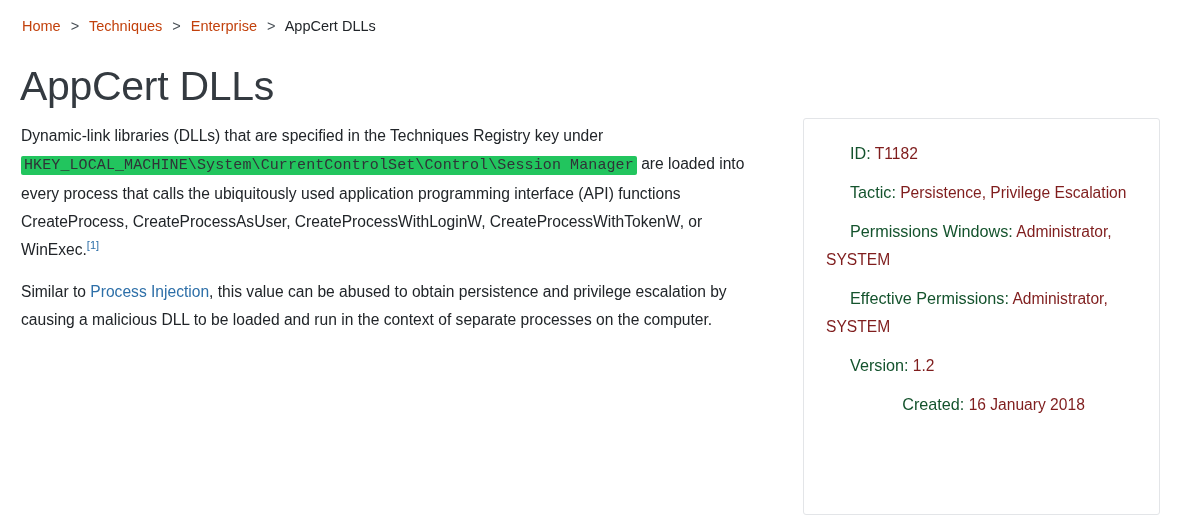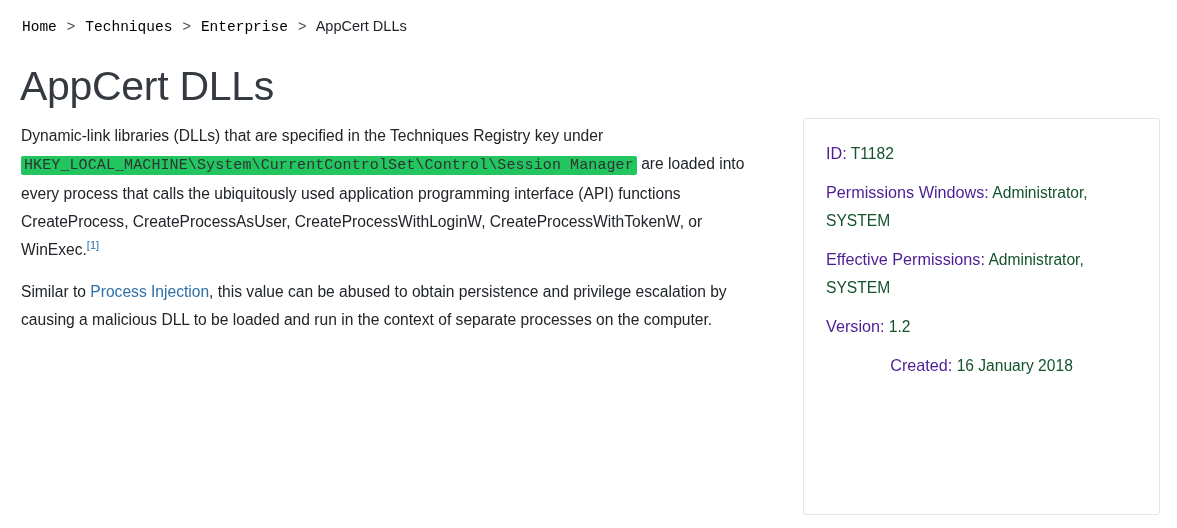--- a/index.html
+++ b/index.html
@@ -25,23 +25,22 @@
   .breadcrumb {
     position: absolute;
     left: 22px;
     top: 17px;
     font-size: 14.5px;
     line-height: 18px;
     color: #495057;
     white-space: nowrap;
   }
   .breadcrumb a {
-    color: #000000;
+    color: #c2410c;
     text-decoration: none;
-    font-family: Liberation Mono, monospace;
   }
   .breadcrumb .sep {
     color: #495057;
     margin: 0 6px;
   }
   .breadcrumb .current { color: #212529; }
 
   
   .page-title {
     position: absolute;
@@ -106,25 +105,26 @@
     padding: 20px 22px 18px 22px;
   }
   .info-row {
     font-size: 15.6px;
     line-height: 28px;
     color: #495057;
     margin-bottom: 10px;
   }
   .info-row:last-child { margin-bottom: 0; text-align: center; }
   .info-row .label {
-    color: #4c1d95;
+    color: #14532d;
     font-weight: 400;
     font-size: 16.2px;
+    margin-left: 24px;
   }
-  .info-row .value { color: #14532d; }
+  .info-row .value { color: #7f1d1d; }
 </style>
 </head>
 <body>
 
 <div class="page">
 
   <nav class="breadcrumb">
     <a href="#">Home</a>
     <span class="sep">&gt;</span>
     <a href="#">Techniques</a>
@@ -147,20 +147,24 @@
       <a class="inline-link" href="#">Process Injection</a><span>, this value can be abused to obtain persistence and privilege escalation by causing a malicious DLL to be loaded and run in the context of separate processes on the computer.</span>
     </p>
   </div>
 
   <aside class="info-card">
     <div class="info-row">
       <span class="label">ID:</span>
       <span class="value">T1182</span>
     </div>
     <div class="info-row">
+      <span class="label">Tactic:</span>
+      <span class="value">Persistence, Privilege Escalation</span>
+    </div>
+    <div class="info-row">
       <span class="label">Permissions Windows:</span>
       <span class="value">Administrator, SYSTEM</span>
     </div>
     <div class="info-row">
       <span class="label">Effective Permissions:</span>
       <span class="value">Administrator, SYSTEM</span>
     </div>
     <div class="info-row">
       <span class="label">Version:</span>
       <span class="value">1.2</span>

